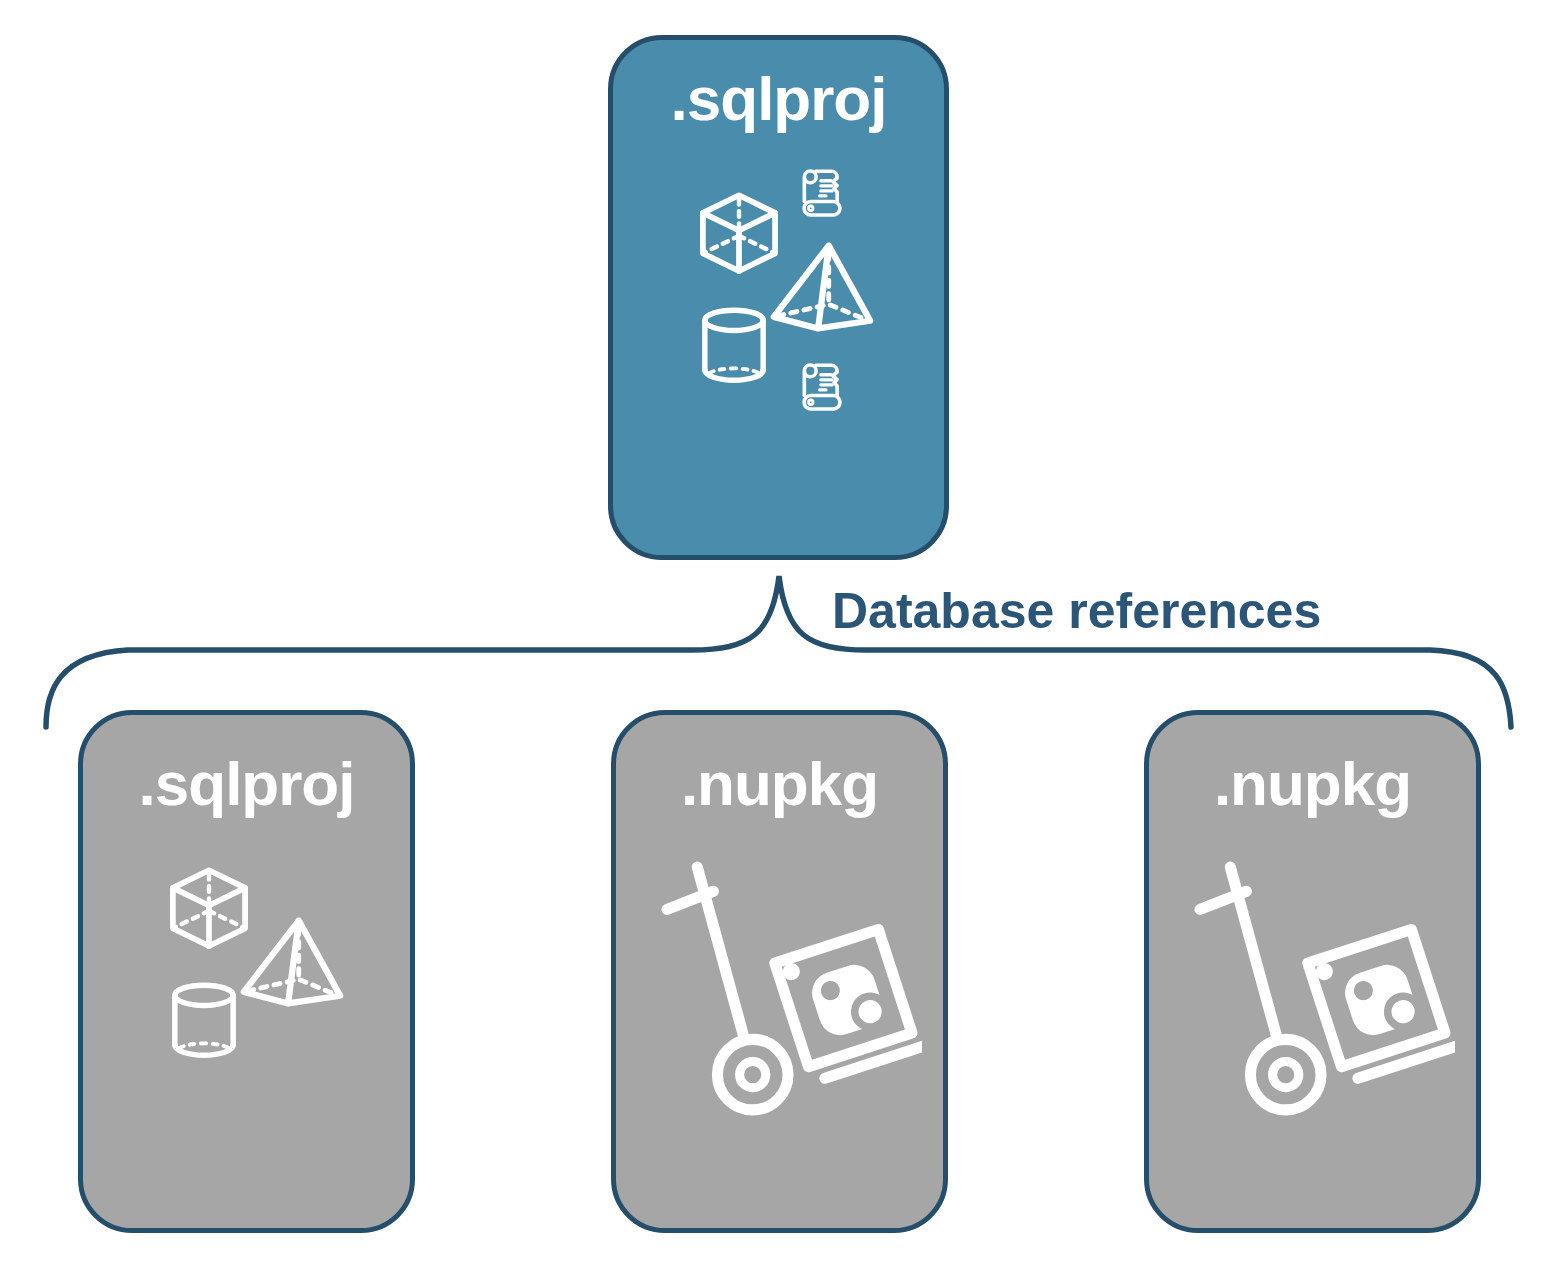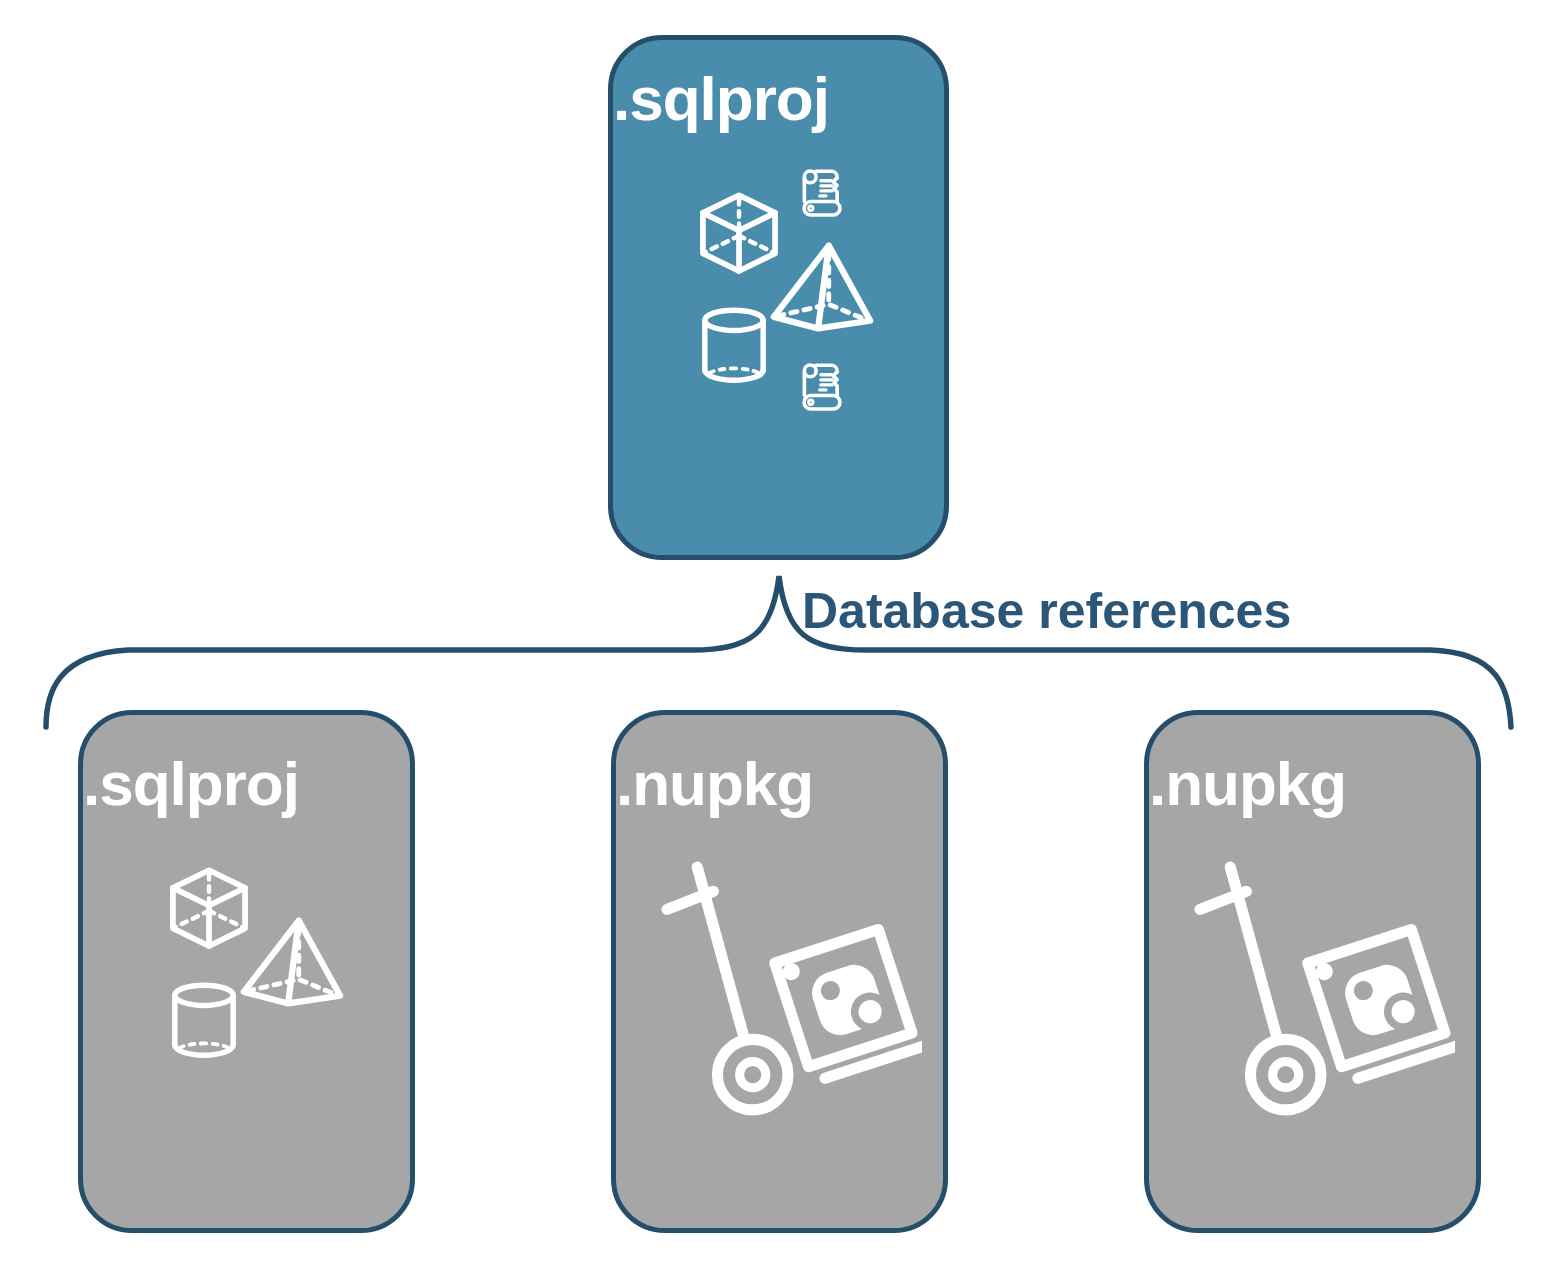--- a/index.html
+++ b/index.html
@@ -19,37 +19,38 @@
   .box-root{left:608px;top:35px;width:341px;height:525px;background:#4A8CAB;}
   .box-child{top:710px;width:337px;height:523px;background:#A6A6A6;}
   #child-0{left:78px;}
   #child-1{left:611px;}
   #child-2{left:1144px;}
   .box-title{
     color:#ffffff;
     font-weight:bold;
     font-size:62px;
     line-height:1;
+    text-align:center;
     margin-top:28px;
     letter-spacing:-1px;
   }
   .box-child .box-title{margin-top:38px;}
   .icon{position:absolute;overflow:visible;}
   
   .i-scroll-1{left:181px;top:124px;width:56px;height:56px;}
   .i-cube{left:82px;top:150px;width:88px;height:88px;}
   .i-pyramid{left:156px;top:200px;width:106px;height:94px;}
   .i-cylinder{left:86px;top:266px;width:70px;height:80px;}
   .i-scroll-2{left:181px;top:318px;width:56px;height:56px;}
   
   .i-dolly{left:44px;top:144px;width:262px;height:262px;}
   
   .brace-svg{position:absolute;left:0;top:0;width:1566px;height:1274px;pointer-events:none;}
   .connector-label{
-    position:absolute;left:802px;top:586px;
+    position:absolute;left:832px;top:586px;
     font-size:50px;font-weight:bold;color:#2B5677;
     line-height:1;white-space:nowrap;
   }
   .defs-hidden{position:absolute;width:0;height:0;overflow:hidden;}
 </style>
 </head>
 <body>
 
 <svg class="defs-hidden" aria-hidden="true">
   <defs>

